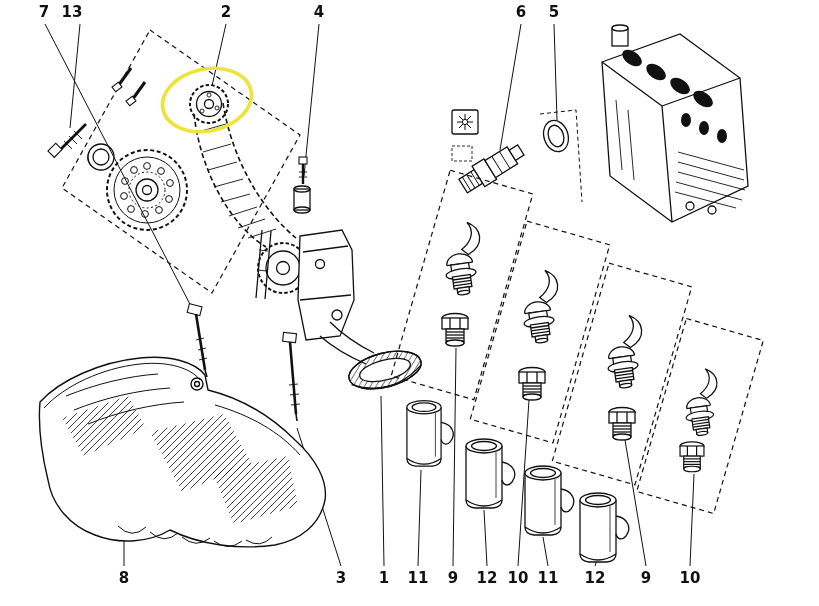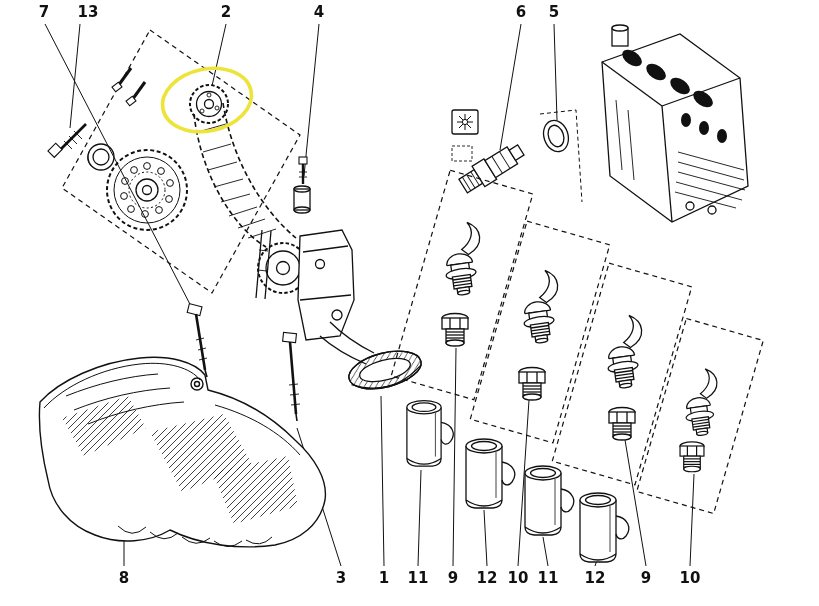--- a/index.html
+++ b/index.html
@@ -334,21 +334,21 @@
   </g>
   <g>
     <use href="#sleeve" transform="translate(543,497)"></use>
   </g>
   <g>
     <use href="#sleeve" transform="translate(598,524)"></use>
   </g>
 </svg>
 
 <div class="callout" style="left:44px;top:12px">7</div>
-<div class="callout" style="left:88px;top:12px">13</div>
+<div class="callout" style="left:72px;top:12px">13</div>
 <div class="callout" style="left:226px;top:12px">2</div>
 <div class="callout" style="left:319px;top:12px">4</div>
 <div class="callout" style="left:521px;top:12px">6</div>
 <div class="callout" style="left:554px;top:12px">5</div>
 
 <div class="callout" style="left:124px;top:578px">8</div>
 <div class="callout" style="left:341px;top:578px">3</div>
 <div class="callout" style="left:384px;top:578px">1</div>
 <div class="callout" style="left:418px;top:578px">11</div>
 <div class="callout" style="left:453px;top:578px">9</div>

